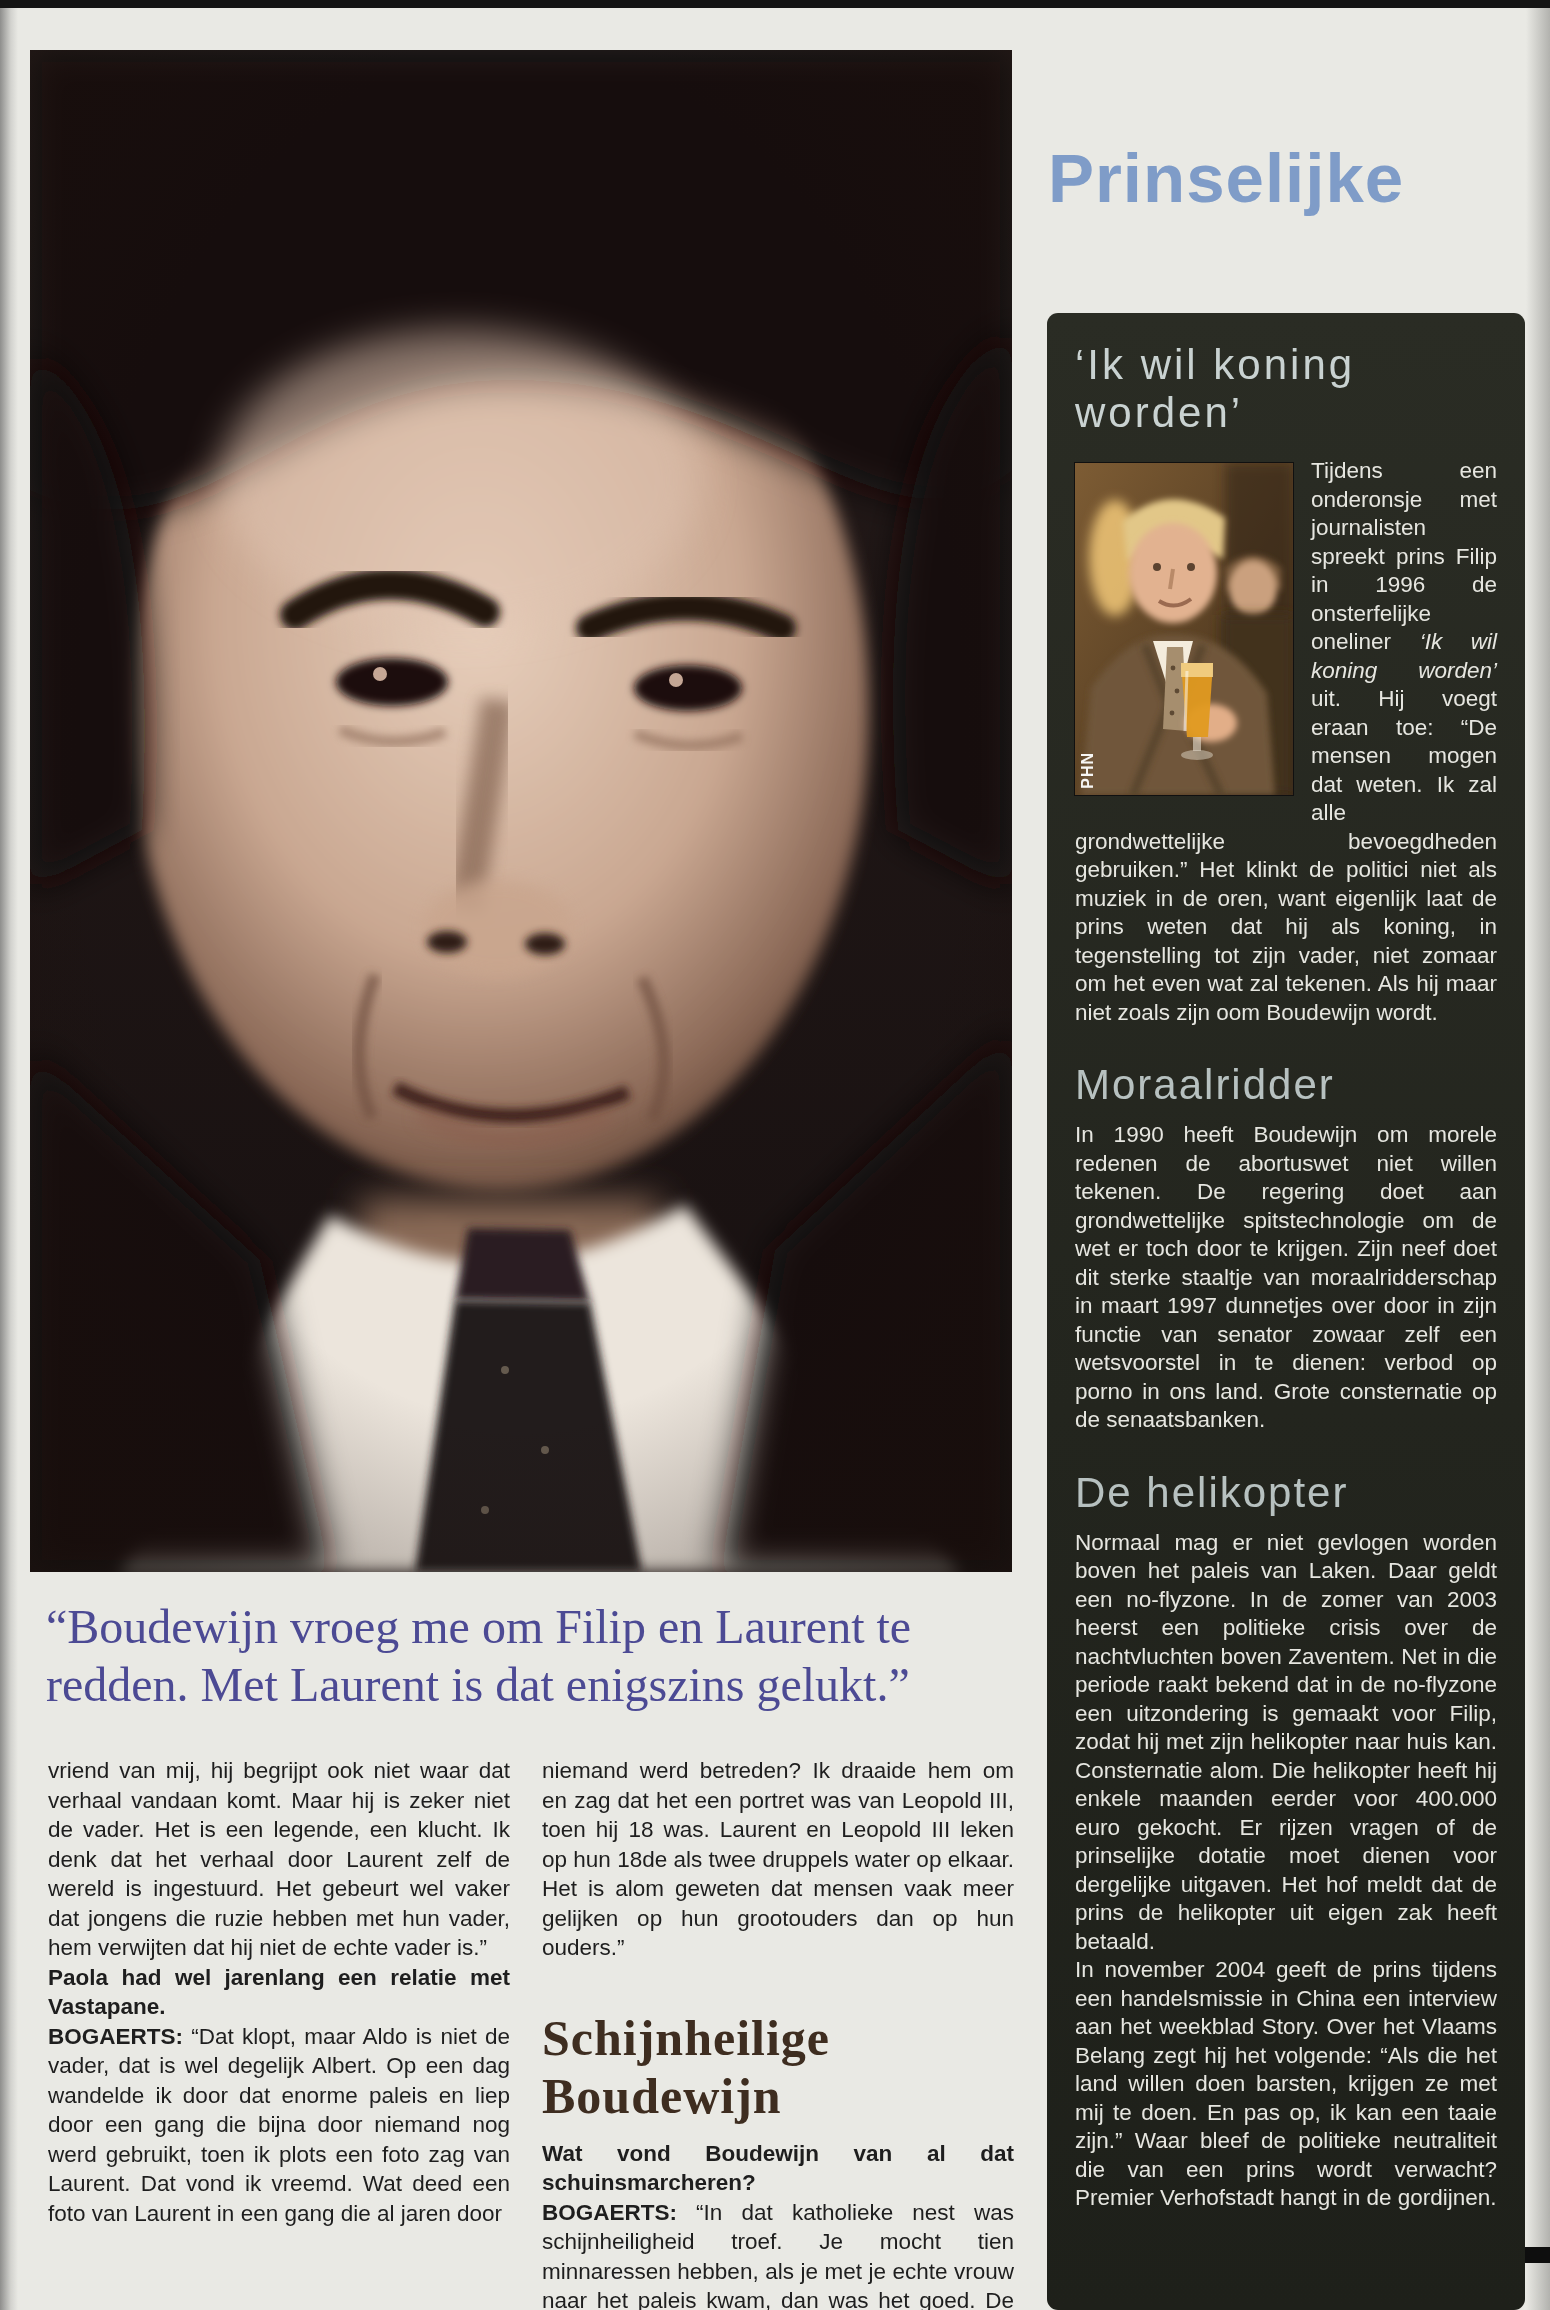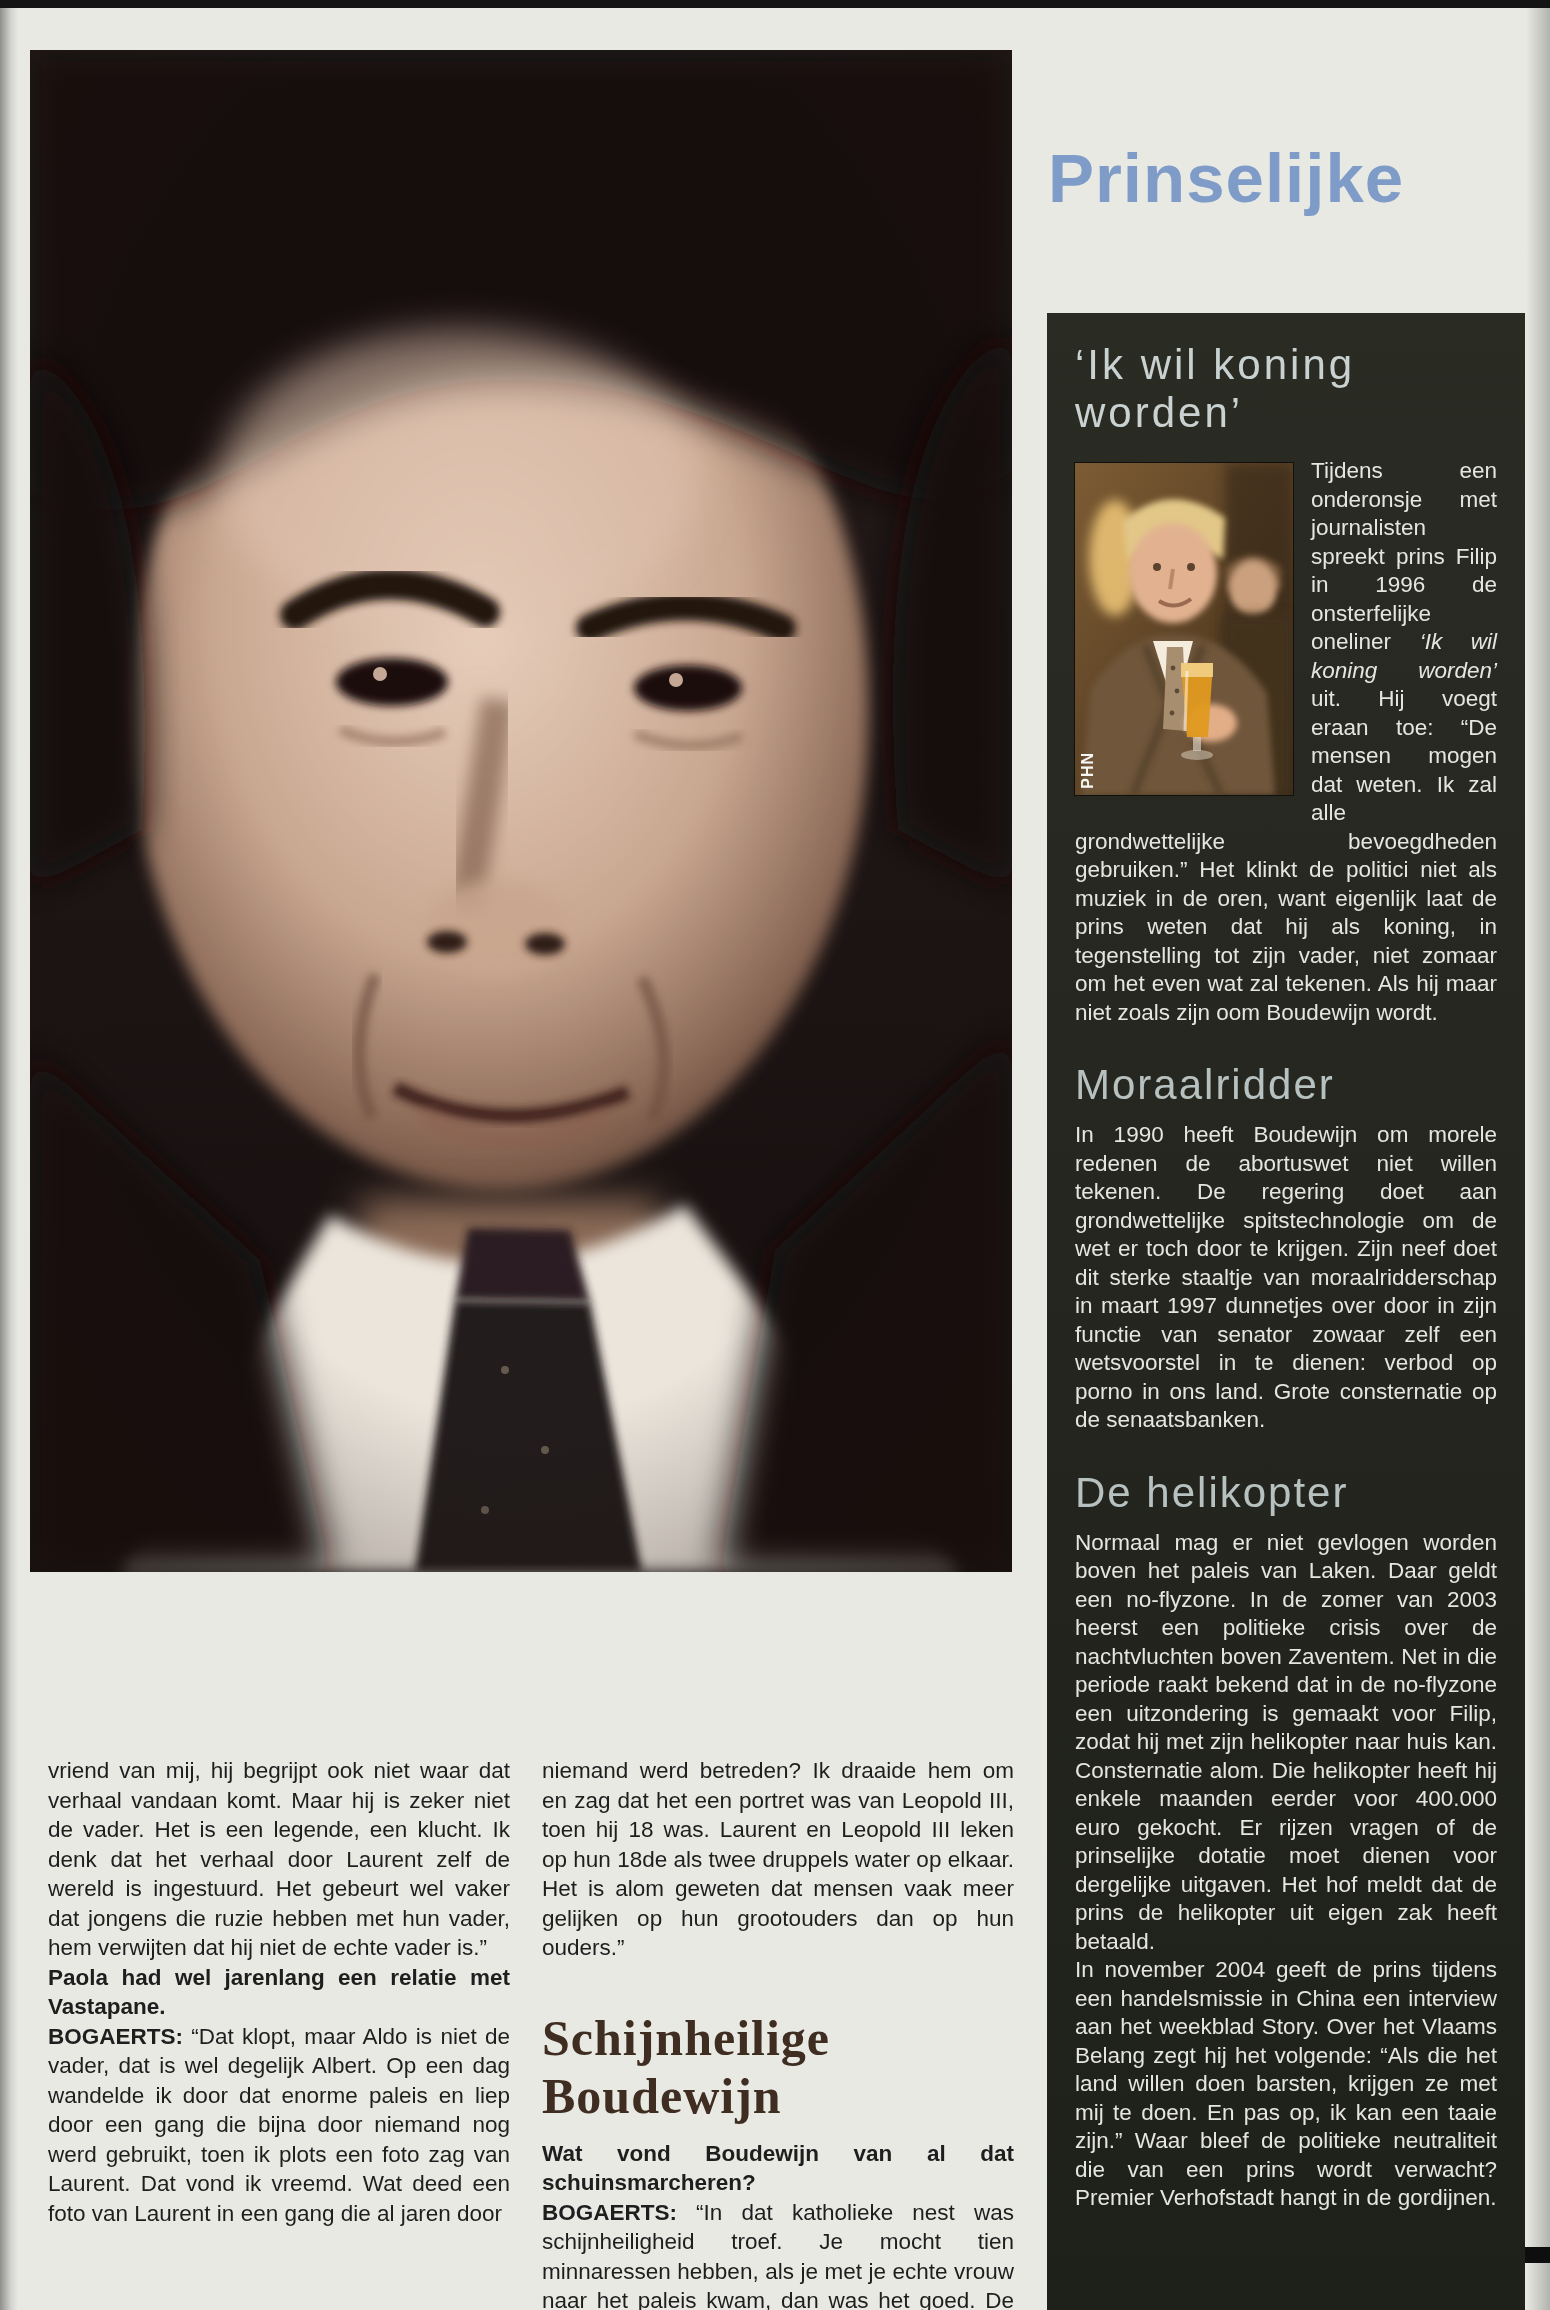--- a/index.html
+++ b/index.html
@@ -35,20 +35,21 @@
 
   .sidebar-title { position:absolute; left:1048px; top:146px;
     font-size:69px; font-weight:bold; line-height:66px; letter-spacing:1px;
     color:var(--title-blue, #7f9cc8); }
 
   .sidebar-box {
     position:absolute; left:1047px; top:313px; width:478px; height:1997px;
     box-sizing:border-box; padding:26px 28px;
     background:linear-gradient(180deg,#2a2c24 0%, #23251e 55%, #1e201a 100%);
     color:var(--box-text, #e6e6e0);
+    border-radius:11px;
   }
   .sb-h1 { font-size:42px; font-weight:400; color:#c9d2d1; letter-spacing:3px; margin:2px 0 20px; }
   .sb-h  { font-size:42px; font-weight:400; color:var(--box-heading, #b7c1c0);
     letter-spacing:2px; margin:34px 0 12px; clear:both; }
   .sb-p  { margin:0; font-size:22.5px; line-height:28.5px; text-align:justify; }
   .sb-photo { float:left; width:218px; height:332px; margin:6px 18px 6px 0;
     position:relative; outline:1px solid #101010; background:#5a4226; }
   .photo-credit { position:absolute; left:4px; bottom:6px; color:#ffffff;
     font-size:16px; font-weight:bold; letter-spacing:1px;
     writing-mode:vertical-rl; transform:rotate(180deg); opacity:.95; }
@@ -119,20 +120,24 @@
       <path d="M425,1250 L560,1252 L612,1522 L385,1522 Z" fill="#241a1d" filter="url(#b4)"></path>
       <circle cx="475" cy="1320" r="4" fill="#93836f" opacity="0.6"></circle>
       <circle cx="515" cy="1400" r="4" fill="#93836f" opacity="0.6"></circle>
       <circle cx="455" cy="1460" r="4" fill="#93836f" opacity="0.6"></circle>
       <path d="M0,1000 L230,1210 L300,1522 L0,1522 Z" fill="#120c0b" filter="url(#b18)"></path>
       <path d="M982,980 L745,1200 L690,1522 L982,1522 Z" fill="#120c0b" filter="url(#b18)"></path>
       <rect width="982" height="1522" fill="url(#pvig)"></rect>
     </svg>
   </div>
 
+  <div class="pullquote">
+    <span>“Boudewijn vroeg me om Filip en Laurent te</span><br>
+    <span>redden. Met Laurent is dat enigszins gelukt.”</span>
+  </div>
 
   <div class="col col-left">
     <p class="body">vriend van mij, hij begrijpt ook niet waar dat verhaal vandaan komt. Maar hij is zeker niet de vader. Het is een legende, een klucht. Ik denk dat het verhaal door Laurent zelf de wereld is ingestuurd. Het gebeurt wel vaker dat jongens die ruzie hebben met hun vader, hem verwijten dat hij niet de echte vader is.”</p>
     <p class="body bold">Paola had wel jarenlang een relatie met Vastapane.</p>
     <p class="body"><span class="speaker">BOGAERTS:</span><span> “Dat klopt, maar Aldo is niet de vader, dat is wel degelijk Albert. Op een dag wandelde ik door dat enorme paleis en liep door een gang die bijna door niemand nog werd gebruikt, toen ik plots een foto zag van Laurent. Dat vond ik vreemd. Wat deed een foto van Laurent in een gang die al jaren door</span></p>
   </div>
 
   <div class="col col-mid">
     <p class="body">niemand werd betreden? Ik draaide hem om en zag dat het een portret was van Leopold III, toen hij 18 was. Laurent en Leopold III leken op hun 18de als twee druppels water op elkaar. Het is alom geweten dat mensen vaak meer gelijken op hun grootouders dan op hun ouders.”</p>
     <h2 class="serif-head">Schijnheilige Boudewijn</h2>

